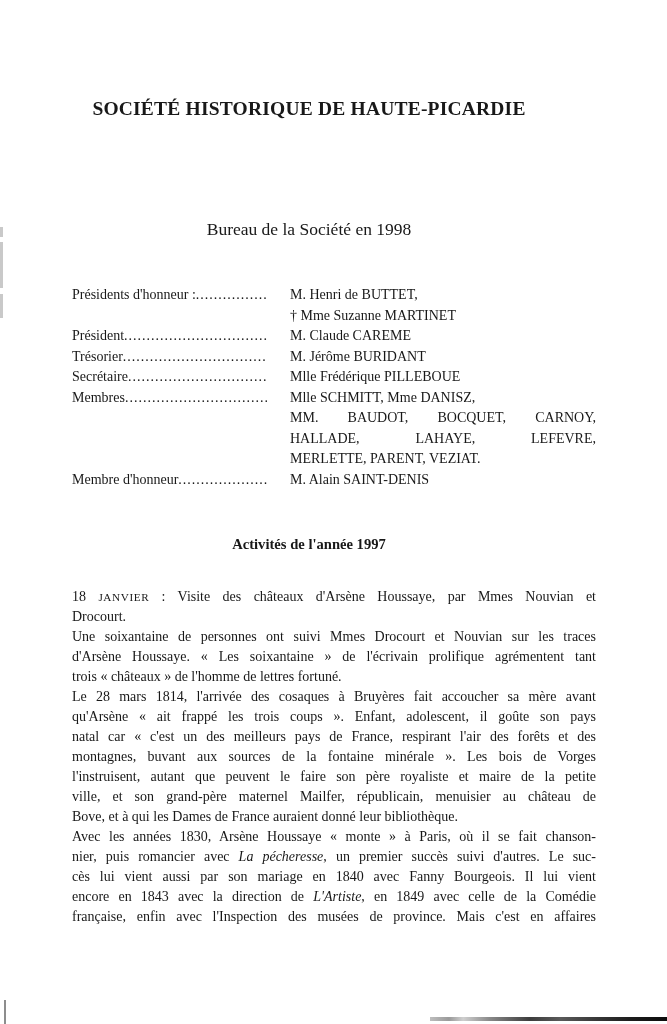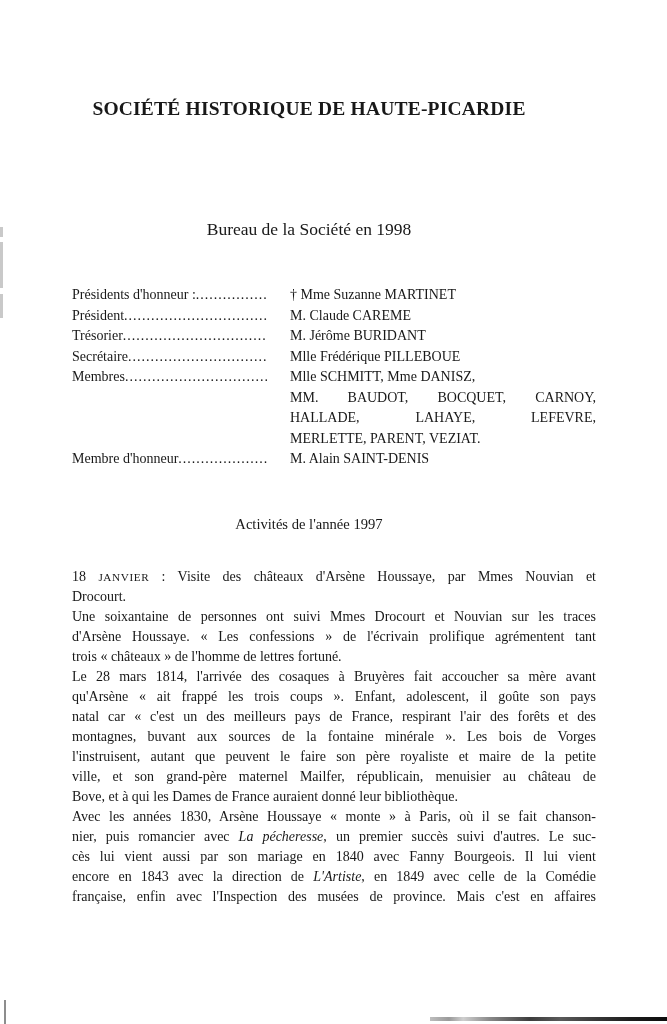--- a/index.html
+++ b/index.html
@@ -32,21 +32,21 @@
   }
   .subtitle {
     margin: 97px 50px 0 0;
     text-align: center;
     font-size: 17.5px;
     line-height: 22px;
   }
   .section-heading {
     margin: 45px 50px 0 0;
     text-align: center;
-    font-weight: normal;
+    font-weight: bold;
     font-size: 14.6px;
     line-height: 18px;
   }
   
   .officers {
     margin-top: 45px;
     font-size: 14px;
     line-height: 20.5px;
   }
   .orow {
@@ -147,20 +147,21 @@
     <div class="subtitle">Bureau de la Société en 1998</div>
 
     <div class="officers">
 
       <div class="orow">
         <div class="olabel">
             <span>Présidents d'honneur : </span>
             <span class="dots">......................................................................</span>
           </div>
         <div class="ovals">
+          <div class="oval">M. Henri de BUTTET,</div>
           <div class="oval">† Mme Suzanne MARTINET</div>
         </div>
       </div>
 
       <div class="orow">
         <div class="olabel">
             <span>Président</span>
             <span class="dots">......................................................................</span>
           </div>
         <div class="ovals">
@@ -212,21 +213,21 @@
       </div>
 
     </div>
 
     <div class="section-heading">Activités de l'année 1997</div>
 
     <div class="bodytext">
       <div class="bl"><span>18 </span><span class="sc">JANVIER</span><span> : Visite des châteaux d'Arsène Houssaye, par Mmes Nouvian et</span></div>
       <div class="bl end">Drocourt.</div>
       <div class="bl">Une soixantaine de personnes ont suivi Mmes Drocourt et Nouvian sur les traces</div>
-      <div class="bl">d'Arsène Houssaye. « Les confessions » de l'écrivain prolifique agrémentent tant</div>
+      <div class="bl">d'Arsène Houssaye. « Les soixantaine » de l'écrivain prolifique agrémentent tant</div>
       <div class="bl end">trois « châteaux » de l'homme de lettres fortuné.</div>
       <div class="bl">Le 28 mars 1814, l'arrivée des cosaques à Bruyères fait accoucher sa mère avant</div>
       <div class="bl">qu'Arsène « ait frappé les trois coups ». Enfant, adolescent, il goûte son pays</div>
       <div class="bl">natal car « c'est un des meilleurs pays de France, respirant l'air des forêts et des</div>
       <div class="bl">montagnes, buvant aux sources de la fontaine minérale ». Les bois de Vorges</div>
       <div class="bl">l'instruisent, autant que peuvent le faire son père royaliste et maire de la petite</div>
       <div class="bl">ville, et son grand-père maternel Mailfer, républicain, menuisier au château de</div>
       <div class="bl end">Bove, et à qui les Dames de France auraient donné leur bibliothèque.</div>
       <div class="bl">Avec les années 1830, Arsène Houssaye « monte » à Paris, où il se fait chanson-</div>
       <div class="bl"><span>nier, puis romancier avec </span><span class="it">La pécheresse</span><span>, un premier succès suivi d'autres. Le suc-</span></div>

